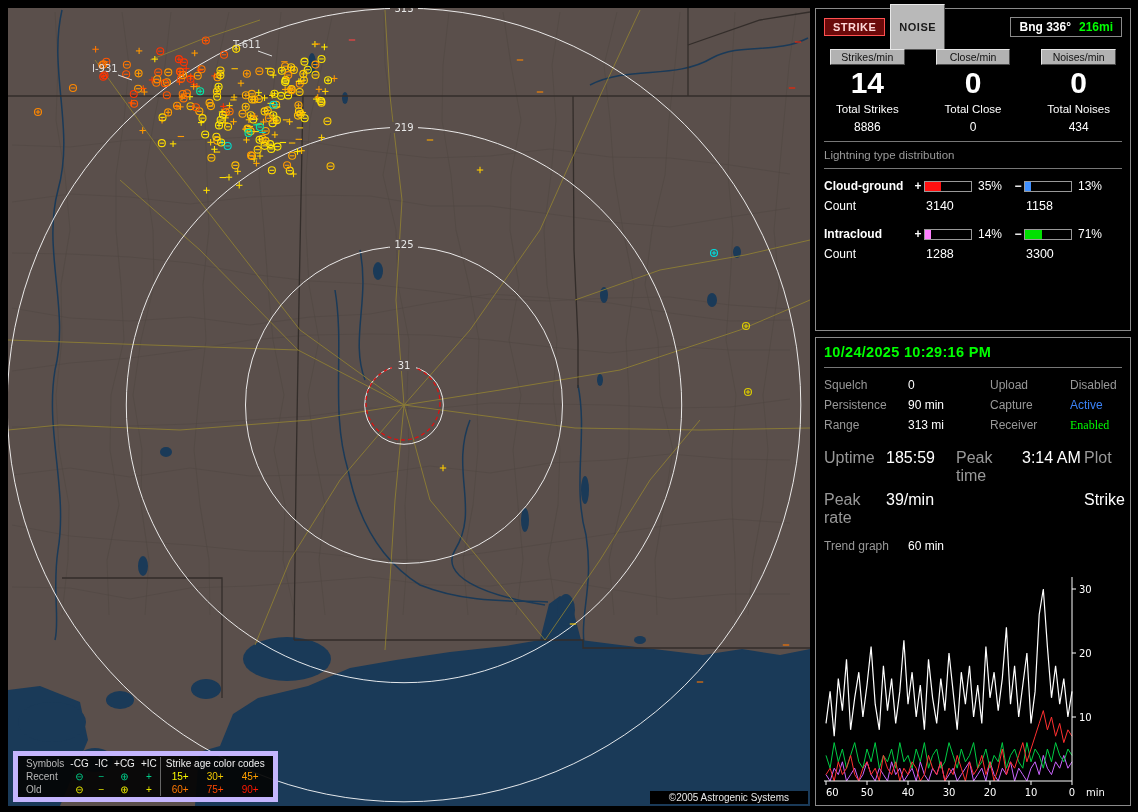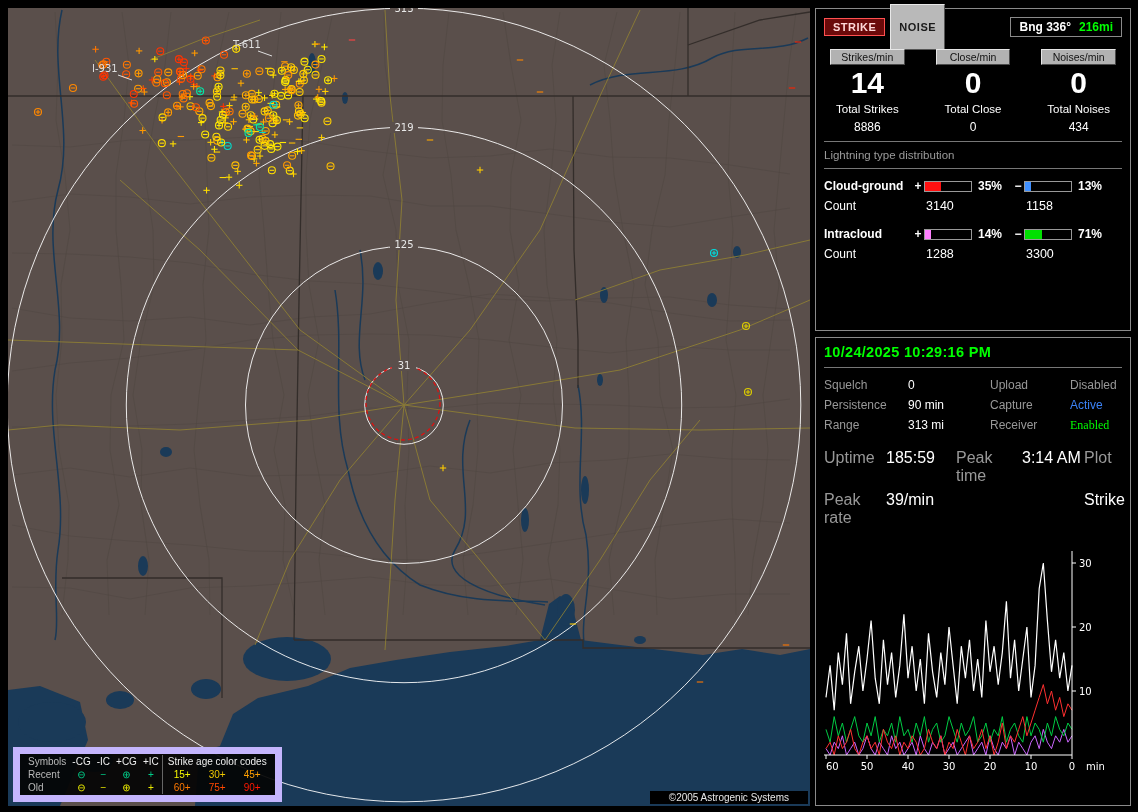--- a/index.html
+++ b/index.html
@@ -6,21 +6,21 @@
   html,body{width:1138px;height:812px;background:#000;overflow:hidden;
     font-family:"Liberation Sans",sans-serif;color:#fff}
   .stage{position:absolute;left:0;top:0;width:1138px;height:812px;background:#000}
 
   
   .map-wrap{position:absolute;left:8px;top:8px;width:802px;height:798px;background:#5a4f4b}
   .map-wrap svg{display:block;width:100%;height:100%}
   svg text{font-family:"DejaVu Sans",sans-serif}
 
   .map-legend{position:absolute;left:5px;bottom:4px;background:rgba(4,4,4,.93);
-    border:7px solid #c4b5fd;padding:1px 5px;font-size:10px;color:#ccc;line-height:13px}
+    border:5px solid #c4b5fd;padding:1px 5px;font-size:10px;color:#ccc;line-height:13px}
   .map-legend table{border-collapse:collapse}
   .map-legend td{padding:0 3px;white-space:nowrap;text-align:center}
   .map-legend td.lbl{color:#b8b8b8;text-align:left}
   .map-legend td.hdr{color:#efefef}
   .map-legend td.sep{border-left:1px solid #666;padding:0 1px}
   .map-legend td.agehdr{color:#efefef;text-align:left}
 
   .map-copyright{position:absolute;right:2px;bottom:2px;background:#000;color:#e8e8e8;
     font-size:10px;padding:1px 19px}
 
@@ -45,21 +45,21 @@
   .total-val{font-size:12px;margin-top:5px}
 
   .hline{border:0;border-top:1px solid #777;margin:7px 0}
   .dist-title{color:#9a9a9a;font-size:11.5px;margin:2px 0 0 0}
   .dist-row{display:grid;grid-template-columns:88px 12px 50px 38px 12px 50px 34px;
     align-items:center;height:20px;font-size:12px}
   .dist-row .dlabel{font-weight:bold}
   .sign{text-align:center;font-weight:bold}
   .gauge{display:inline-block;width:48px;height:11px;border:1px solid #999;background:#000;overflow:hidden}
   .gauge i{display:block;height:100%}
-  .pct{font-weight:bold;padding-left:4px}
+  .pct{font-weight:normal;padding-left:4px}
   .cnt{font-size:12.5px}
   .dist-counts{display:grid;grid-template-columns:88px 100px 96px;height:20px;align-items:center;font-size:12px}
   .dist-counts .c{padding-left:14px}
 
   
   .dt{color:#00ff00;font-weight:bold;font-size:14.5px;letter-spacing:.3px}
   .p2-grid{display:grid;grid-template-columns:84px 82px 80px 1fr;row-gap:6px;font-size:12px;margin-top:10px}
   .p2-grid .lab{color:#989898}
   .stats-grid{display:grid;grid-template-columns:62px 70px 66px 62px 1fr;row-gap:6px;font-size:16px;margin-top:16px}
   .stats-grid .lab{color:#989898}
@@ -1303,20 +1303,24 @@
       <span>3:14 AM</span>
       <span class="lab">Plot</span>
 
       <span class="lab">Peak rate</span>
       <span>39/min</span>
       <span></span>
         <span></span>
       <span>Strike</span>
     </div>
 
+    <div class="trend-row">
+      <span class="lab">Trend graph</span>
+      <span>60 min</span>
+    </div>
 
     <svg id="trend-svg" width="300" height="252" viewBox="0 0 300 252">
       <g id="trend-plot">
           <polyline points="2.0,217.6 6.1,224.0 10.2,211.2 14.3,217.6 18.4,204.8 22.5,224.0 26.6,217.6 30.7,211.2 34.8,224.0 38.9,217.6 43.0,204.8 47.1,217.6 51.2,224.0 55.3,211.2 59.4,217.6 63.5,224.0 67.6,204.8 71.7,217.6 75.8,211.2 79.9,224.0 84.0,217.6 88.1,211.2 92.2,224.0 96.3,204.8 100.4,217.6 104.5,224.0 108.6,211.2 112.7,217.6 116.8,204.8 120.9,224.0 125.0,217.6 129.1,211.2 133.2,224.0 137.3,217.6 141.4,211.2 145.5,204.8 149.6,224.0 153.7,217.6 157.8,211.2 161.9,224.0 166.0,204.8 170.1,217.6 174.2,224.0 178.3,211.2 182.4,217.6 186.5,204.8 190.6,224.0 194.7,211.2 198.8,217.6 202.9,224.0 207.0,211.2 211.1,204.8 215.2,217.6 219.3,198.4 223.4,211.2 227.5,217.6 231.6,204.8 235.7,211.2 239.8,198.4 243.9,211.2 248.0,204.8" fill="none" stroke="#cc66ff" stroke-width="1"></polyline>
           <polyline points="2.0,198.4 6.1,211.2 10.2,185.6 14.3,204.8 18.4,192.0 22.5,211.2 26.6,198.4 30.7,185.6 34.8,204.8 38.9,211.2 43.0,192.0 47.1,204.8 51.2,185.6 55.3,211.2 59.4,198.4 63.5,204.8 67.6,192.0 71.7,211.2 75.8,185.6 79.9,204.8 84.0,198.4 88.1,211.2 92.2,192.0 96.3,204.8 100.4,185.6 104.5,211.2 108.6,198.4 112.7,192.0 116.8,211.2 120.9,204.8 125.0,185.6 129.1,198.4 133.2,211.2 137.3,192.0 141.4,204.8 145.5,198.4 149.6,185.6 153.7,211.2 157.8,204.8 161.9,192.0 166.0,211.2 170.1,198.4 174.2,204.8 178.3,185.6 182.4,211.2 186.5,198.4 190.6,192.0 194.7,204.8 198.8,211.2 202.9,185.6 207.0,204.8 211.1,192.0 215.2,198.4 219.3,211.2 223.4,192.0 227.5,204.8 231.6,185.6 235.7,198.4 239.8,204.8 243.9,192.0 248.0,198.4" fill="none" stroke="#00cc44" stroke-width="1"></polyline>
           <polyline points="2.0,217.6 6.1,211.2 10.2,224.0 14.3,204.8 18.4,217.6 22.5,211.2 26.6,198.4 30.7,217.6 34.8,224.0 38.9,211.2 43.0,204.8 47.1,217.6 51.2,211.2 55.3,224.0 59.4,198.4 63.5,211.2 67.6,217.6 71.7,204.8 75.8,224.0 79.9,211.2 84.0,217.6 88.1,204.8 92.2,211.2 96.3,224.0 100.4,217.6 104.5,198.4 108.6,211.2 112.7,217.6 116.8,204.8 120.9,224.0 125.0,211.2 129.1,217.6 133.2,198.4 137.3,211.2 141.4,224.0 145.5,204.8 149.6,217.6 153.7,211.2 157.8,198.4 161.9,217.6 166.0,204.8 170.1,224.0 174.2,211.2 178.3,192.0 182.4,217.6 186.5,204.8 190.6,211.2 194.7,198.4 198.8,185.6 202.9,204.8 207.0,192.0 211.1,179.2 215.2,166.4 219.3,153.6 223.4,172.8 227.5,160.0 231.6,179.2 235.7,166.4 239.8,185.6 243.9,172.8 248.0,179.2" fill="none" stroke="#ff3030" stroke-width="1"></polyline>
           <polyline points="2.0,166.4 6.1,134.4 10.2,179.2 14.3,121.6 18.4,153.6 22.5,102.4 26.6,172.8 30.7,140.8 34.8,115.2 38.9,160.0 43.0,128.0 47.1,89.6 51.2,147.2 55.3,172.8 59.4,108.8 63.5,153.6 67.6,121.6 71.7,166.4 75.8,134.4 79.9,83.2 84.0,147.2 88.1,115.2 92.2,160.0 96.3,128.0 100.4,172.8 104.5,102.4 108.6,140.8 112.7,166.4 116.8,121.6 120.9,153.6 125.0,96.0 129.1,134.4 133.2,172.8 137.3,115.2 141.4,147.2 145.5,108.8 149.6,160.0 153.7,128.0 157.8,166.4 161.9,89.6 166.0,140.8 170.1,115.2 174.2,153.6 178.3,121.6 182.4,70.4 186.5,147.2 190.6,108.8 194.7,160.0 198.8,128.0 202.9,96.0 207.0,166.4 211.1,134.4 215.2,57.6 219.3,32.0 223.4,89.6 227.5,140.8 231.6,108.8 235.7,147.2 239.8,121.6 243.9,160.0 248.0,134.4" fill="none" stroke="#ffffff" stroke-width="1.2"></polyline>
         </g>
       <g id="trend-axes">
           <line x1="248" y1="20" x2="248" y2="224" stroke="#fff" stroke-width="1"></line>

